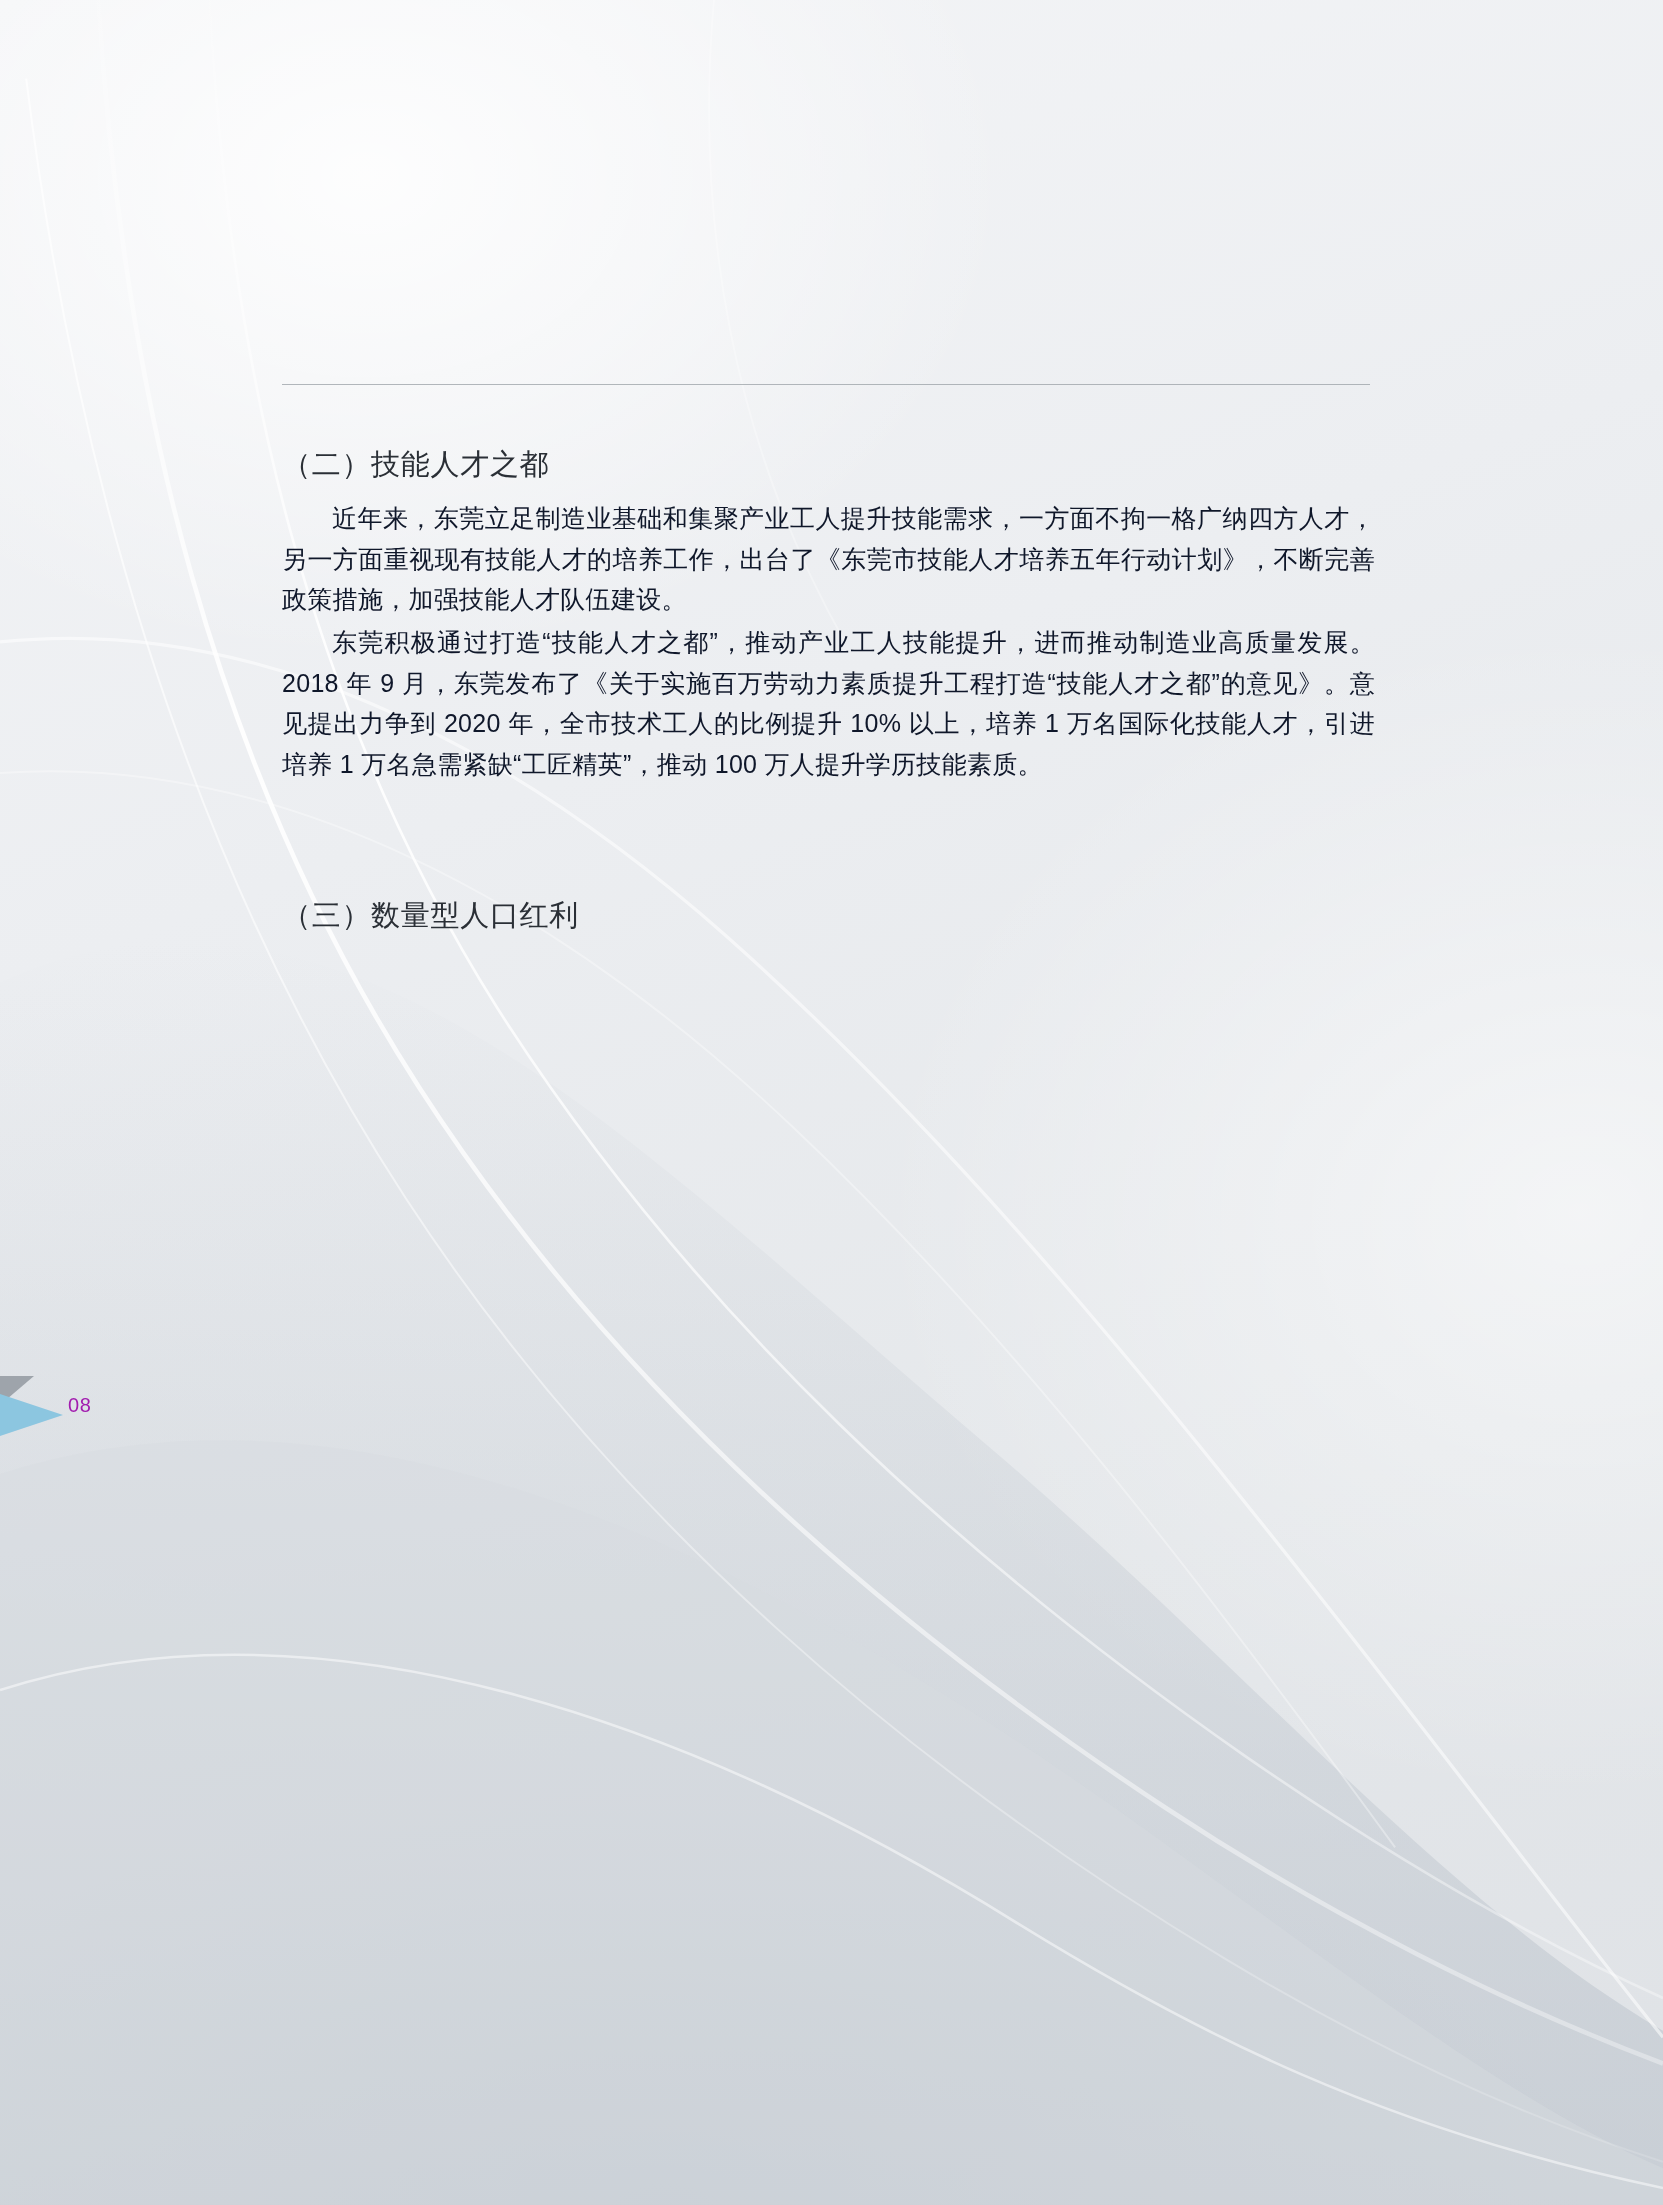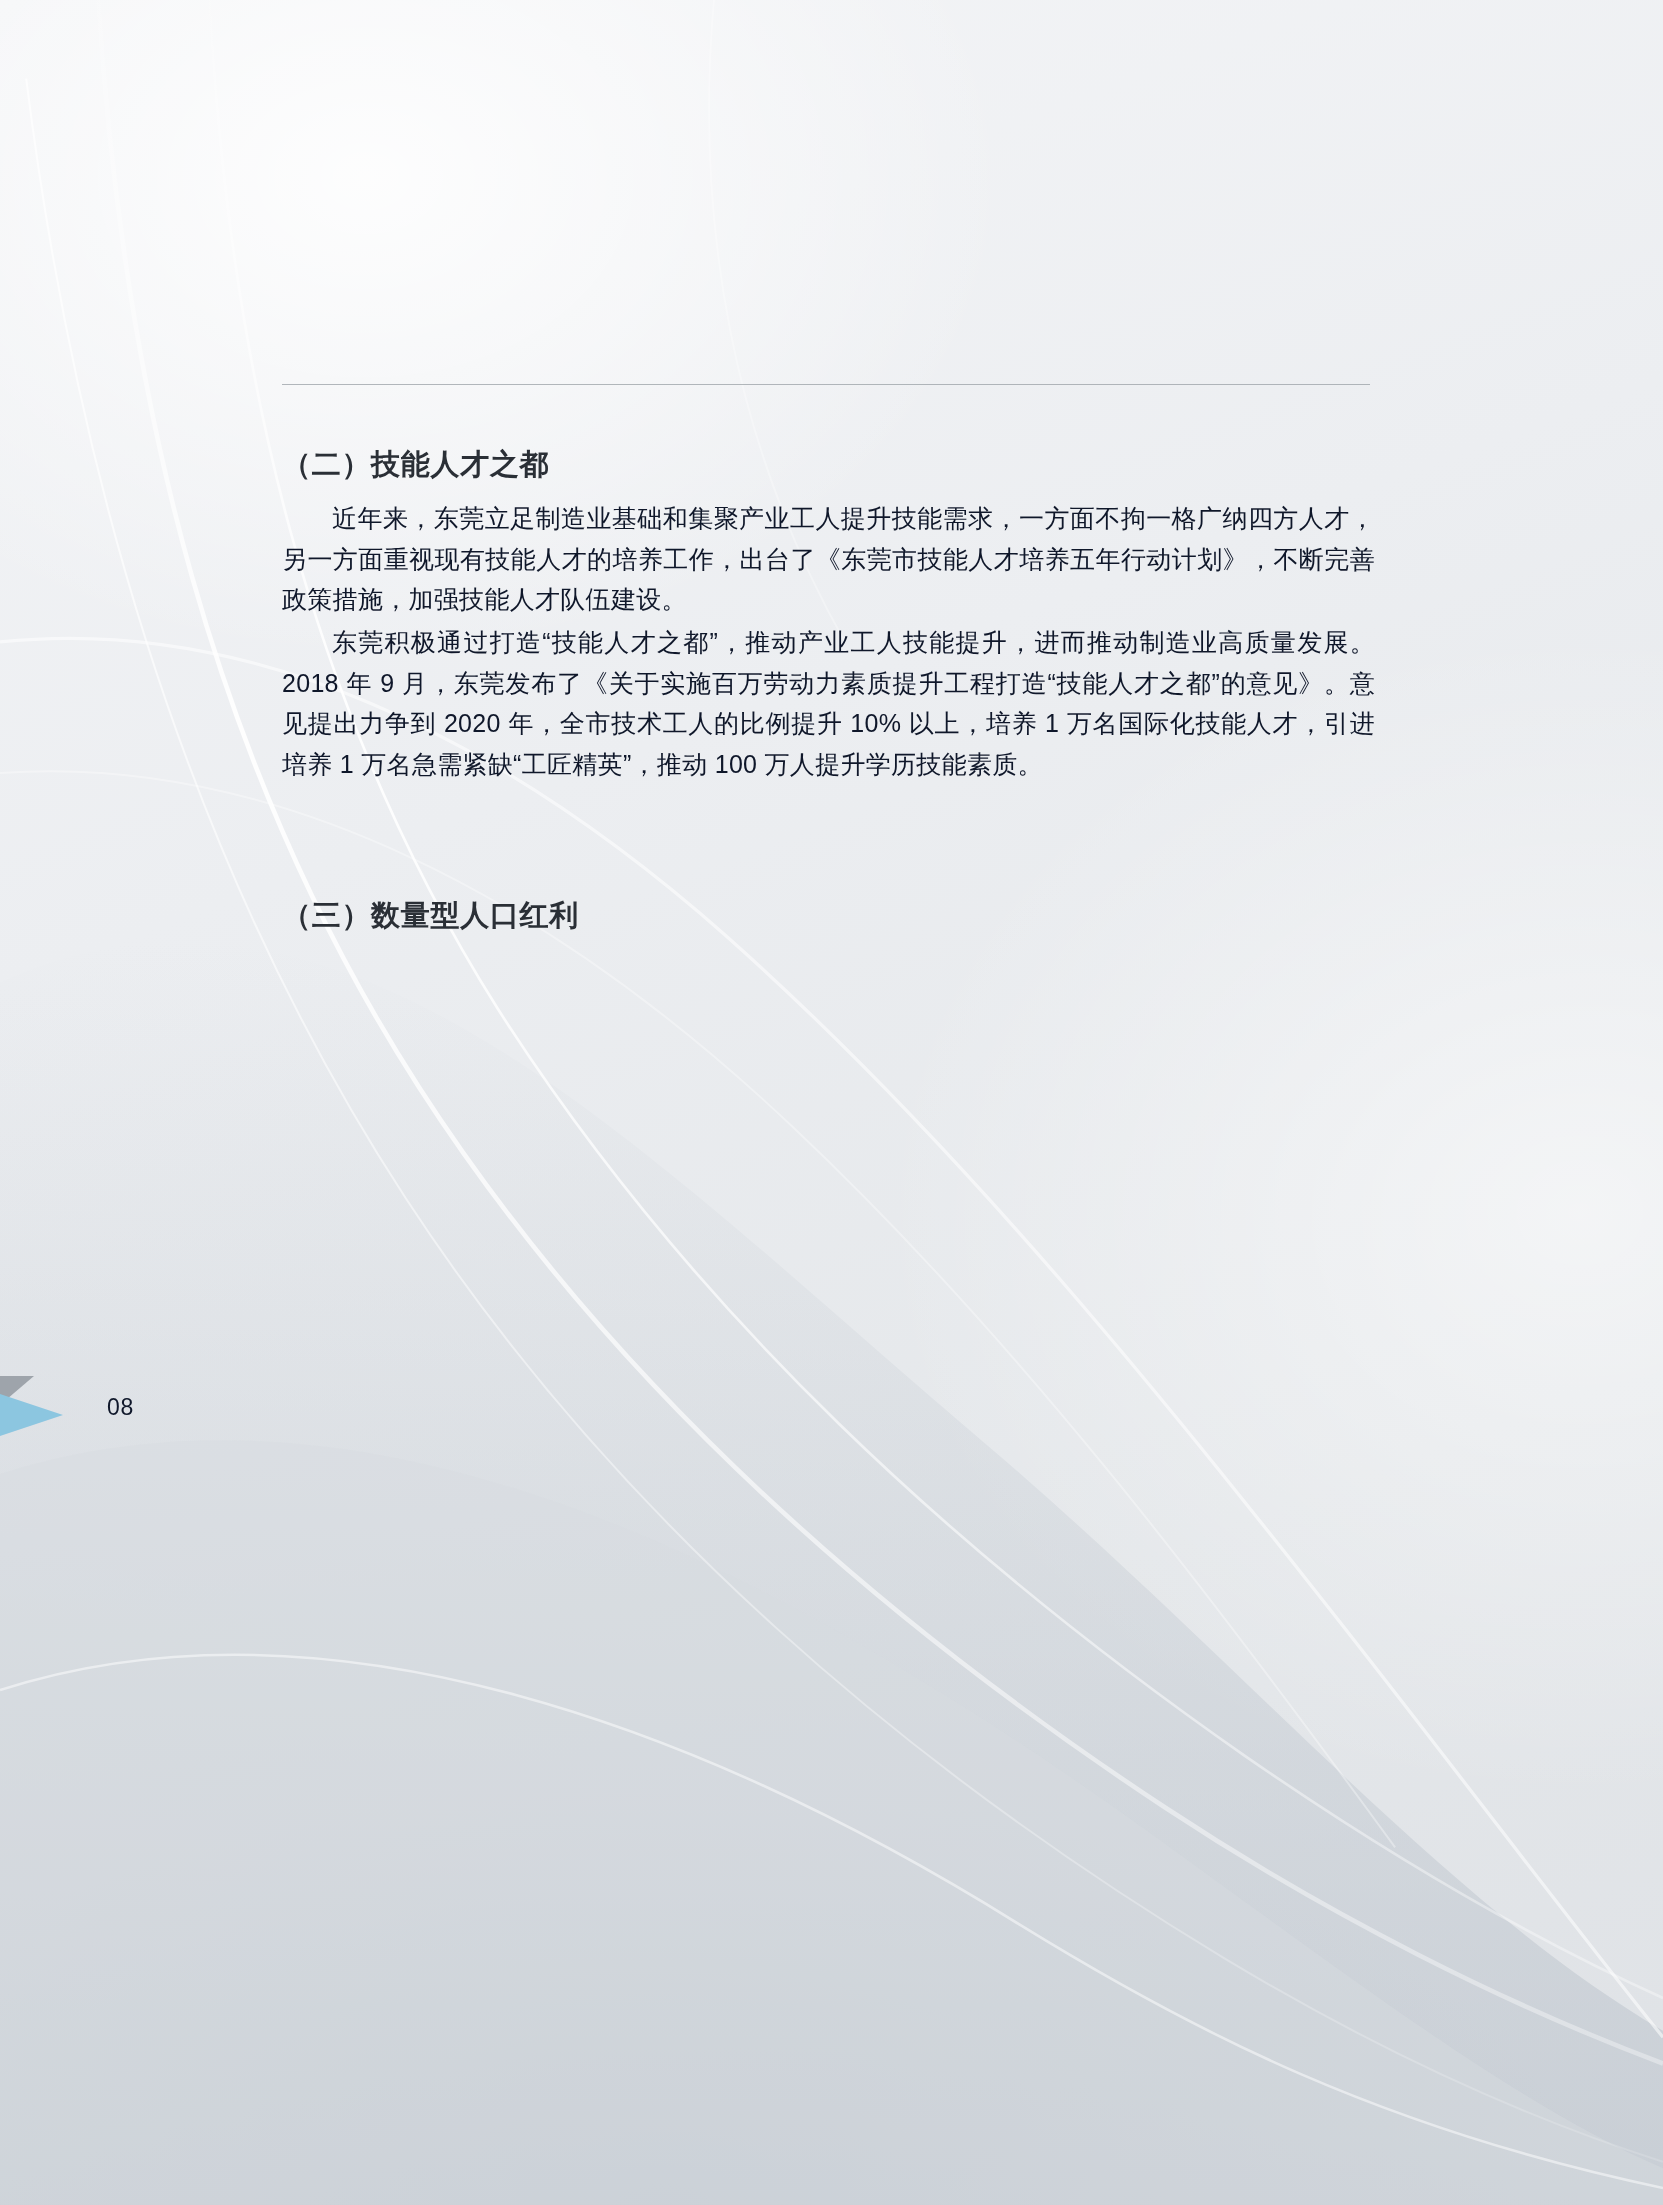--- a/index.html
+++ b/index.html
@@ -56,21 +56,21 @@
   .content {
     position: absolute;
     left: 282px;
     top: 446px;
     width: 1093px;
   }
 
   h2.section-title {
     margin: 0 0 14.4px 0;
     font-size: 29px;
-    font-weight: 700;
+    font-weight: 400;
     letter-spacing: 0.7px;
     color: #2a2f36;
     line-height: 1.3;
   }
 
   p.para {
     margin: 0 0 2.6px 0;
     font-size: 25px;
     line-height: 1.62;
     color: #0f172a;
@@ -107,24 +107,23 @@
     width: 0;
     height: 0;
     border-top: 21px solid transparent;
     border-bottom: 21px solid transparent;
     border-left: 63px solid #8cc6e0;
   }
   .page-tab .page-num {
     position: absolute;
     left: 68px;
     top: 18.3px;
-    font-size: 23px;
-    color: #0f172a;
+    font-size: 20px;
+    color: #a21caf;
     letter-spacing: 0.7px;
-    margin-left: 39px;
   }
 </style>
 </head>
 <body>
 
 <div class="page-bg"></div>
 <div class="bg-sheen"></div>
 
 <svg class="bg-svg" viewBox="0 0 2539 3366" preserveAspectRatio="none">
   <defs>

